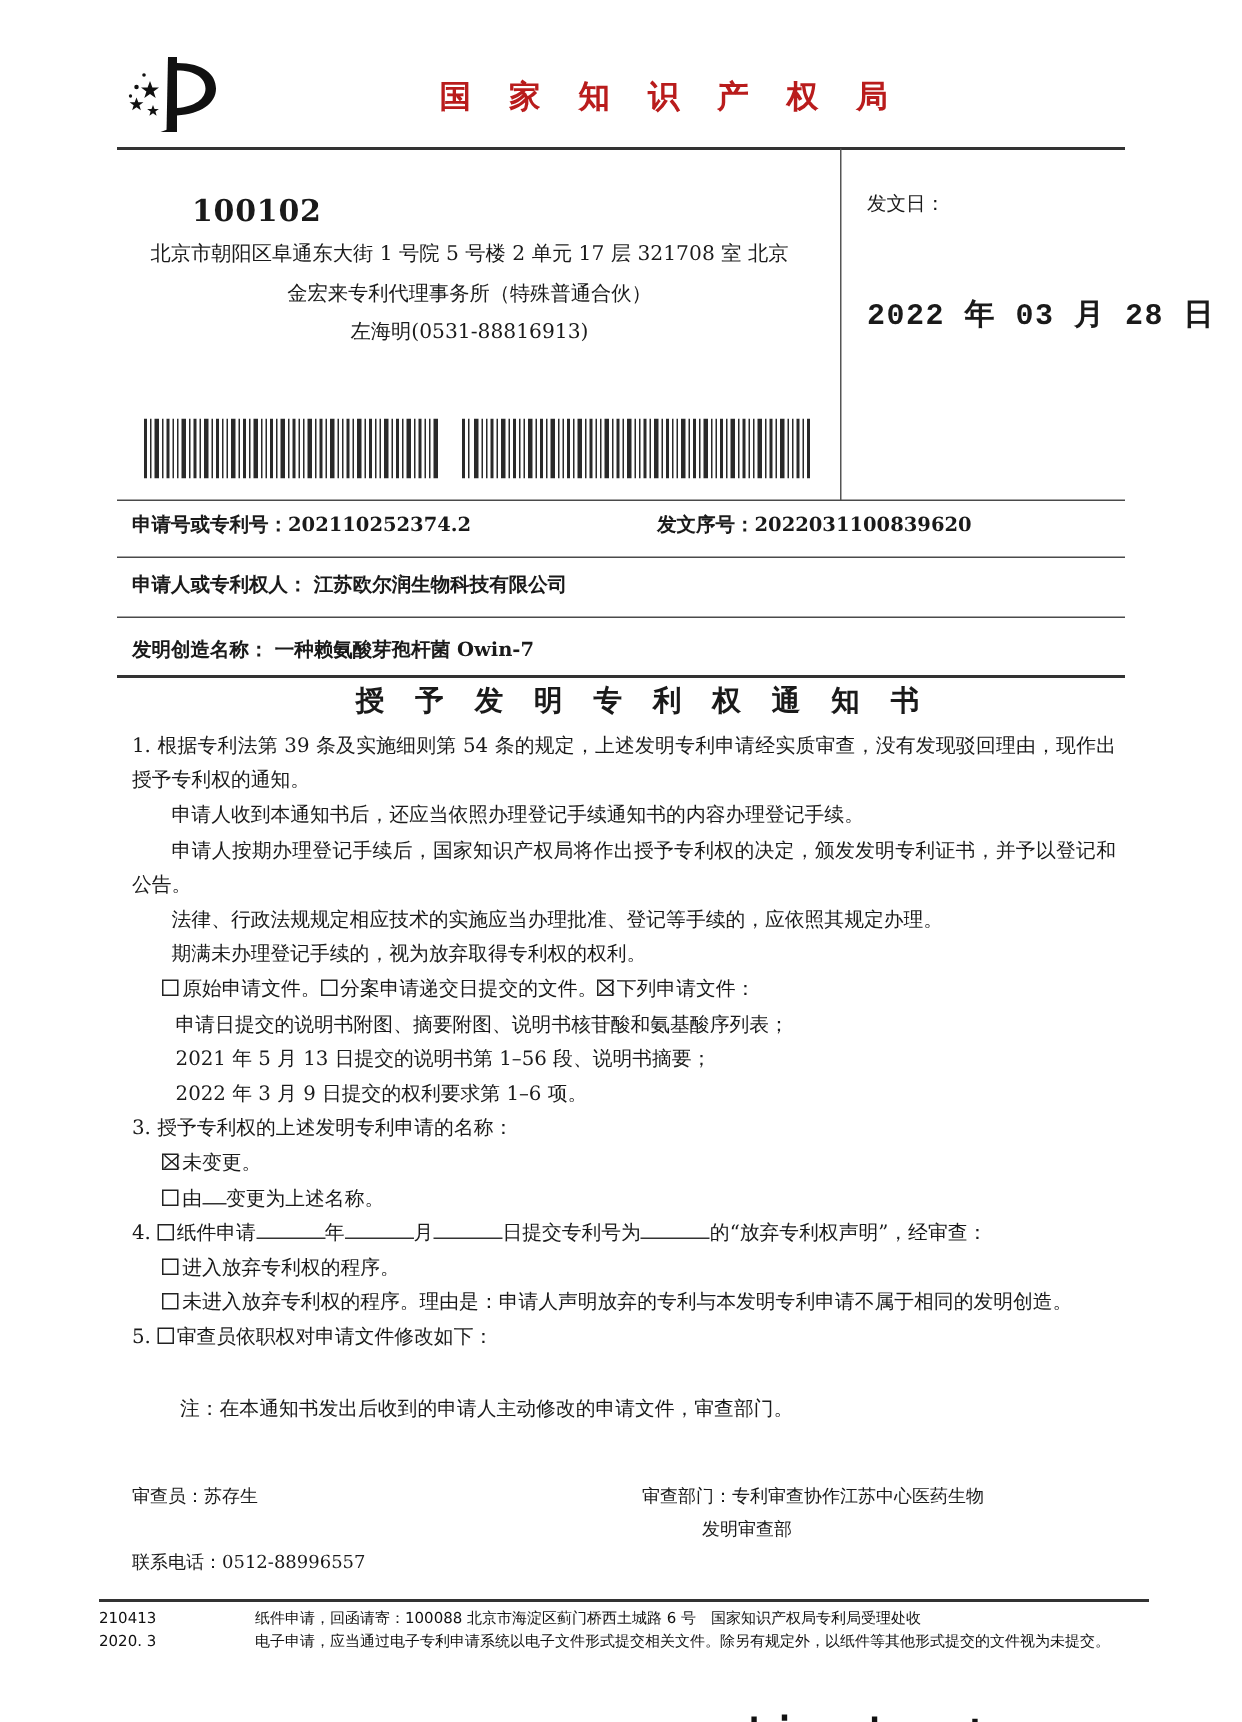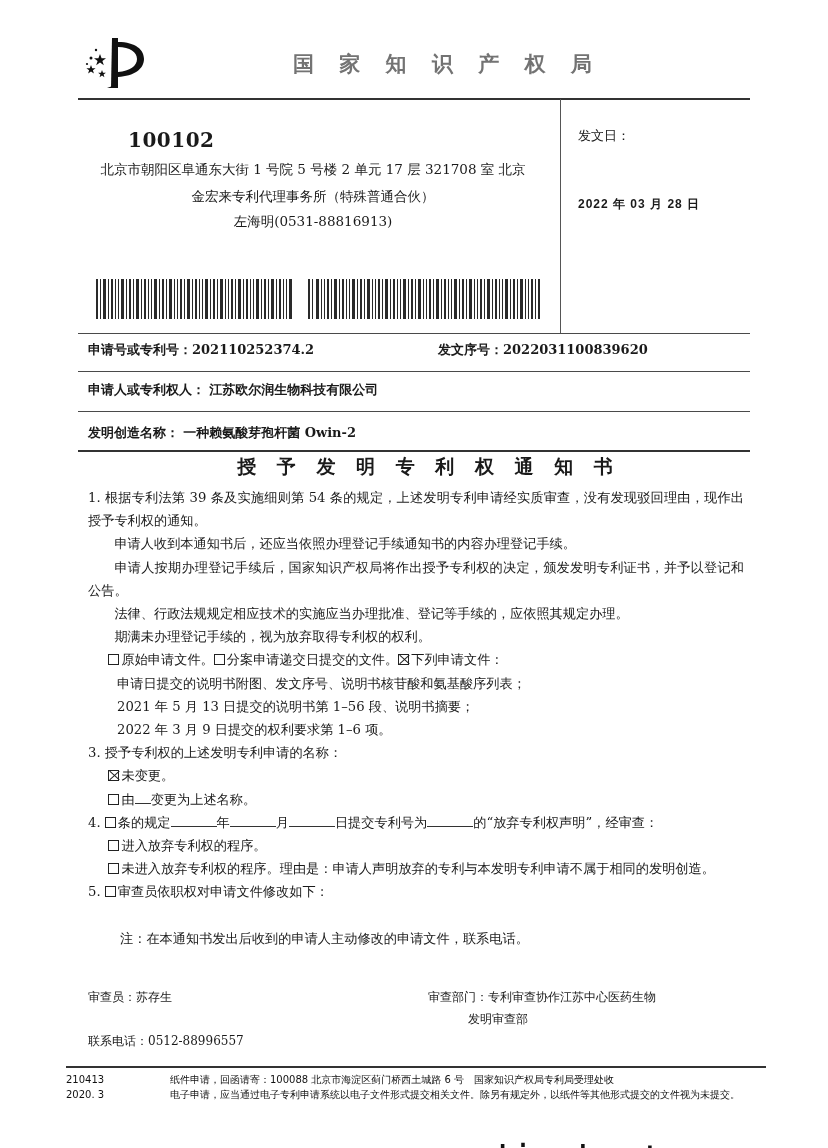--- a/index.html
+++ b/index.html
@@ -34,21 +34,21 @@
     left: 0; top: 0;
     width: 72px; height: 60px;
   }
   .org-title {
     position: absolute;
     left: 215px; top: 16px;
     font-size: 21px;
     font-weight: bold;
     letter-spacing: 9px;
     font-family: "DejaVu Sans", "Liberation Sans", sans-serif;
-    color: #737373;
+    color: #b91c1c;
     white-space: nowrap;
     text-align: right;
   }
 
   
   .rule {
     position: absolute;
     background: #4a4a4a;
     height: 1px;
   }
@@ -82,23 +82,23 @@
 
   
   .date-label {
     position: absolute;
     left: 578px; top: 127px;
     font-size: 13px;
   }
   .date-value {
     position: absolute;
     left: 578px; top: 196px;
-    font-size: 12px;
+    font-size: 20px;
     font-weight: bold;
-    font-family: Liberation Sans, sans-serif;
+    font-family: Liberation Mono, monospace;
     letter-spacing: 1px;
     white-space: nowrap;
   }
 
   
   .barcode {
     position: absolute;
     height: 40px;
   }
   .barcode svg { display: block; }
@@ -398,51 +398,51 @@
 
   <div class="info-row" style="left:88px; top:381px;">
     <span class="lbl">申请人或专利权人：</span>
     <span class="val val-normal">江苏欧尔润生物科技有限公司</span>
   </div>
 
   <div class="rule" style="left:78px; top:411px; width:672px;"></div>
 
   <div class="info-row" style="left:88px; top:424px;">
     <span class="lbl">发明创造名称：</span>
-    <span class="val val-normal">一种赖氨酸芽孢杆菌 Owin-2</span>
+    <span class="val val-normal">一种赖氨酸芽孢杆菌 Owin-7</span>
   </div>
 
   <div class="rule thick" style="left:78px; top:450px; width:672px;"></div>
 
   <div class="doc-title">授 予 发 明 专 利 权 通 知 书</div>
 
   <div class="body">
     <p class="ind0">1. 根据专利法第 39 条及实施细则第 54 条的规定，上述发明专利申请经实质审查，没有发现驳回理由，现作出授予专利权的通知。</p>
     <p class="ind1">申请人收到本通知书后，还应当依照办理登记手续通知书的内容办理登记手续。</p>
     <p class="ind1">申请人按期办理登记手续后，国家知识产权局将作出授予专利权的决定，颁发发明专利证书，并予以登记和公告。</p>
     <p class="ind1">法律、行政法规规定相应技术的实施应当办理批准、登记等手续的，应依照其规定办理。</p>
     <p class="ind1">期满未办理登记手续的，视为放弃取得专利权的权利。</p>
 
     <p class="pad1"><span class="cb"></span><span>原始申请文件。</span><span class="cb"></span><span>分案申请递交日提交的文件。</span><span class="cb checked"></span><span>下列申请文件：</span></p>
-    <p class="pad2">申请日提交的说明书附图、发文序号、说明书核苷酸和氨基酸序列表；</p>
+    <p class="pad2">申请日提交的说明书附图、摘要附图、说明书核苷酸和氨基酸序列表；</p>
     <p class="pad2">2021 年 5 月 13 日提交的说明书第 1–56 段、说明书摘要；</p>
     <p class="pad2">2022 年 3 月 9 日提交的权利要求第 1–6 项。</p>
 
     <p class="ind0">3. 授予专利权的上述发明专利申请的名称：</p>
     <p class="pad1"><span class="cb checked"></span><span>未变更。</span></p>
     <p class="pad1"><span class="cb"></span><span>由</span><span class="blank w2"></span><span>变更为上述名称。</span></p>
 
-    <p class="ind0"><span>4.</span>&nbsp;<span class="cb"></span><span>条的规定</span><span class="blank w1"></span><span>年</span><span class="blank w1"></span><span>月</span><span class="blank w1"></span><span>日提交专利号为</span><span class="blank w1"></span><span>的“放弃专利权声明”，经审查：</span></p>
+    <p class="ind0"><span>4.</span>&nbsp;<span class="cb"></span><span>纸件申请</span><span class="blank w1"></span><span>年</span><span class="blank w1"></span><span>月</span><span class="blank w1"></span><span>日提交专利号为</span><span class="blank w1"></span><span>的“放弃专利权声明”，经审查：</span></p>
     <p class="pad1"><span class="cb"></span><span>进入放弃专利权的程序。</span></p>
     <p class="pad1"><span class="cb"></span><span>未进入放弃专利权的程序。理由是：申请人声明放弃的专利与本发明专利申请不属于相同的发明创造。</span></p>
 
     <p class="ind0"><span>5.</span>&nbsp;<span class="cb"></span><span>审查员依职权对申请文件修改如下：</span></p>
   </div>
 
-  <div class="note">注：在本通知书发出后收到的申请人主动修改的申请文件，联系电话。</div>
+  <div class="note">注：在本通知书发出后收到的申请人主动修改的申请文件，审查部门。</div>
 
   <div class="sig sig-examiner">
     <span>审查员：</span><span>苏存生</span>
   </div>
   <div class="sig sig-dept">
     <span>审查部门：</span><span>专利审查协作江苏中心医药生物</span>
   </div>
   <div class="sig sig-dept2">发明审查部</div>
   <div class="sig sig-phone">
     <span>联系电话：</span><span>0512-88996557</span>

